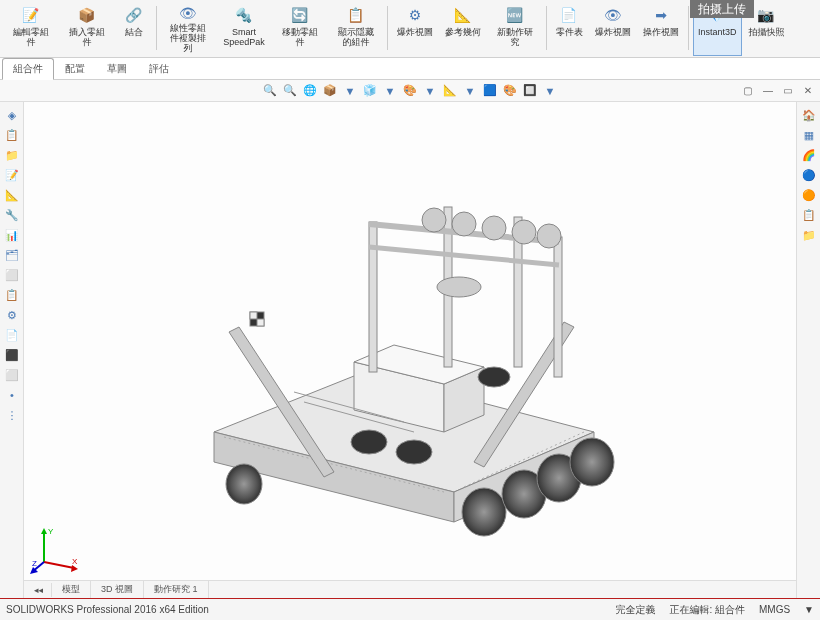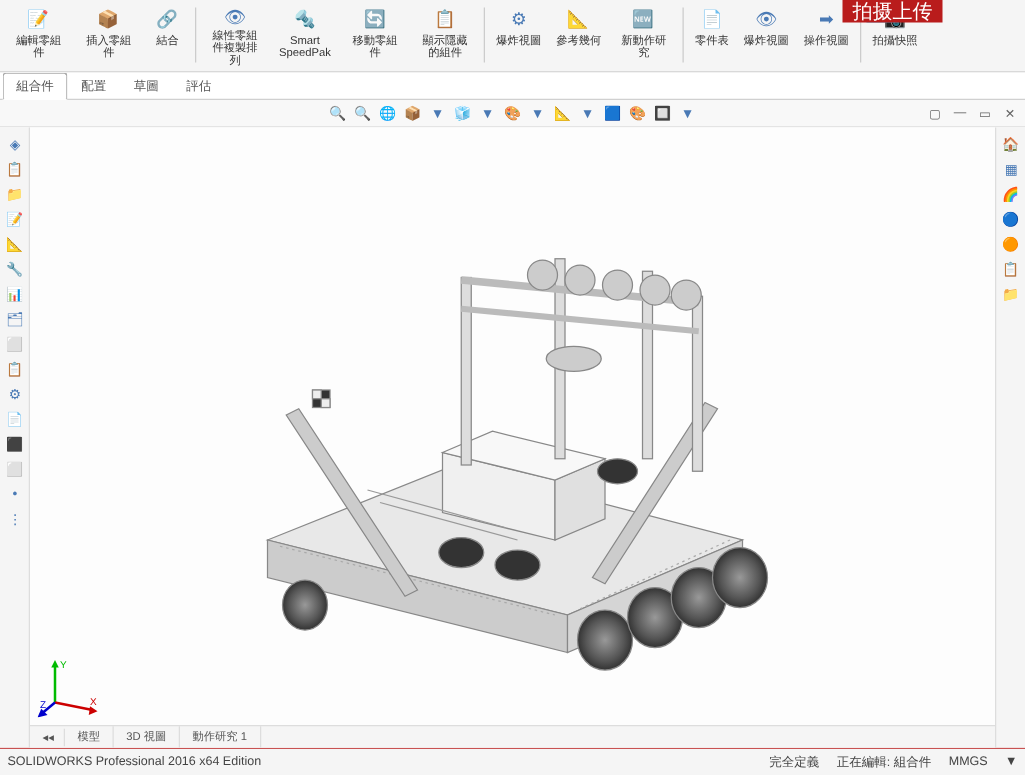--- a/index.html
+++ b/index.html
@@ -11,21 +11,21 @@
 .rbtn .lbl { font-size: 9px; color: #333; text-align: center; line-height: 10px; margin-top: 2px; max-width: 44px; }
 .rbtn.active { border: 1px solid #7aa7d9; background: #dcebfa; }
 .rsep { width: 1px; height: 44px; background: #ccc; margin: 4px 2px; }
 
 .tabbar { height: 22px; background: #fff; border-bottom: 1px solid #d0d0d0; display: flex; align-items: flex-end; padding-left: 2px; }
 .tab { font-size: 10px; padding: 3px 10px; color: #555; cursor: pointer; border: 1px solid transparent; border-bottom: none; margin-top: 30px; }
 .tab.active { background: #fff; border: 1px solid #aaa; border-bottom: 1px solid #fff; margin-bottom: -1px; border-radius: 3px 3px 0 0; }
 
 .qbar { height: 22px; background: #f8f8f8; border-bottom: 1px solid #ddd; display: flex; align-items: center; justify-content: center; gap: 6px; position: relative; }
 .qbtn { width: 16px; height: 16px; font-size: 11px; color: #4a7ab5; cursor: pointer; display: flex; align-items: center; justify-content: center; }
-.topright-btn { position: absolute; top: 0; right: 66px; height: 18px; background: #b91c1c; color: #fff; font-size: 16px; padding: 0 8px; display: flex; align-items: center; gap: 4px; cursor: pointer; }
+.topright-btn { position: absolute; top: 0; right: 66px; height: 18px; background: #737373; color: #fff; font-size: 12px; padding: 0 8px; display: flex; align-items: flex-end; gap: 4px; cursor: pointer; }
 .topright-icon { position: absolute; top: 0; right: 100px; height: 18px; width: 28px; background: #3ba5d8; color:#fff; display:flex; align-items:center; justify-content:center; font-size:11px; border-radius:2px; cursor:pointer;}
 .qbar-right { position: absolute; right: 4px; display: flex; gap: 4px; align-items: center; }
 .wctl { width: 16px; height: 14px; font-size: 10px; display: flex; align-items: center; justify-content: center; color: #666; cursor: pointer; }
 
 .workspace { position: relative; height: 496px; background: #fdfdfd; }
 .ltools { position: absolute; left: 0; top: 0; width: 24px; height: 100%; background: #f5f5f5; border-right: 1px solid #ddd; display: flex; flex-direction: column; gap: 2px; padding-top: 4px; }
 .ltool { width: 20px; height: 18px; margin: 0 2px; font-size: 11px; color: #4a7ab5; display: flex; align-items: center; justify-content: center; cursor: pointer; }
 .rtools { position: absolute; right: 0; top: 0; width: 24px; height: 100%; background: #f5f5f5; border-left: 1px solid #ddd; display: flex; flex-direction: column; gap: 2px; padding-top: 4px; }
 .rtool { width: 20px; height: 18px; margin: 0 2px; font-size: 11px; display: flex; align-items: center; justify-content: center; cursor: pointer; }
 
@@ -99,20 +99,24 @@
     </div>
     <div class="rbtn">
       <div class="ic">👁</div>
       <div class="lbl">爆炸視圖</div>
     </div>
     <div class="rbtn">
       <div class="ic">➡</div>
       <div class="lbl">操作視圖</div>
     </div>
     <div class="rsep"></div>
+    <div class="rbtn active">
+      <div class="ic">💎</div>
+      <div class="lbl">Instant3D</div>
+    </div>
     <div class="rbtn">
       <div class="ic">📷</div>
       <div class="lbl">拍攝快照</div>
     </div>
   </div>
 
 <div class="tabbar" id="tabbar">
     <div class="tab active">組合件</div>
     <div class="tab">配置</div>
     <div class="tab">草圖</div>

